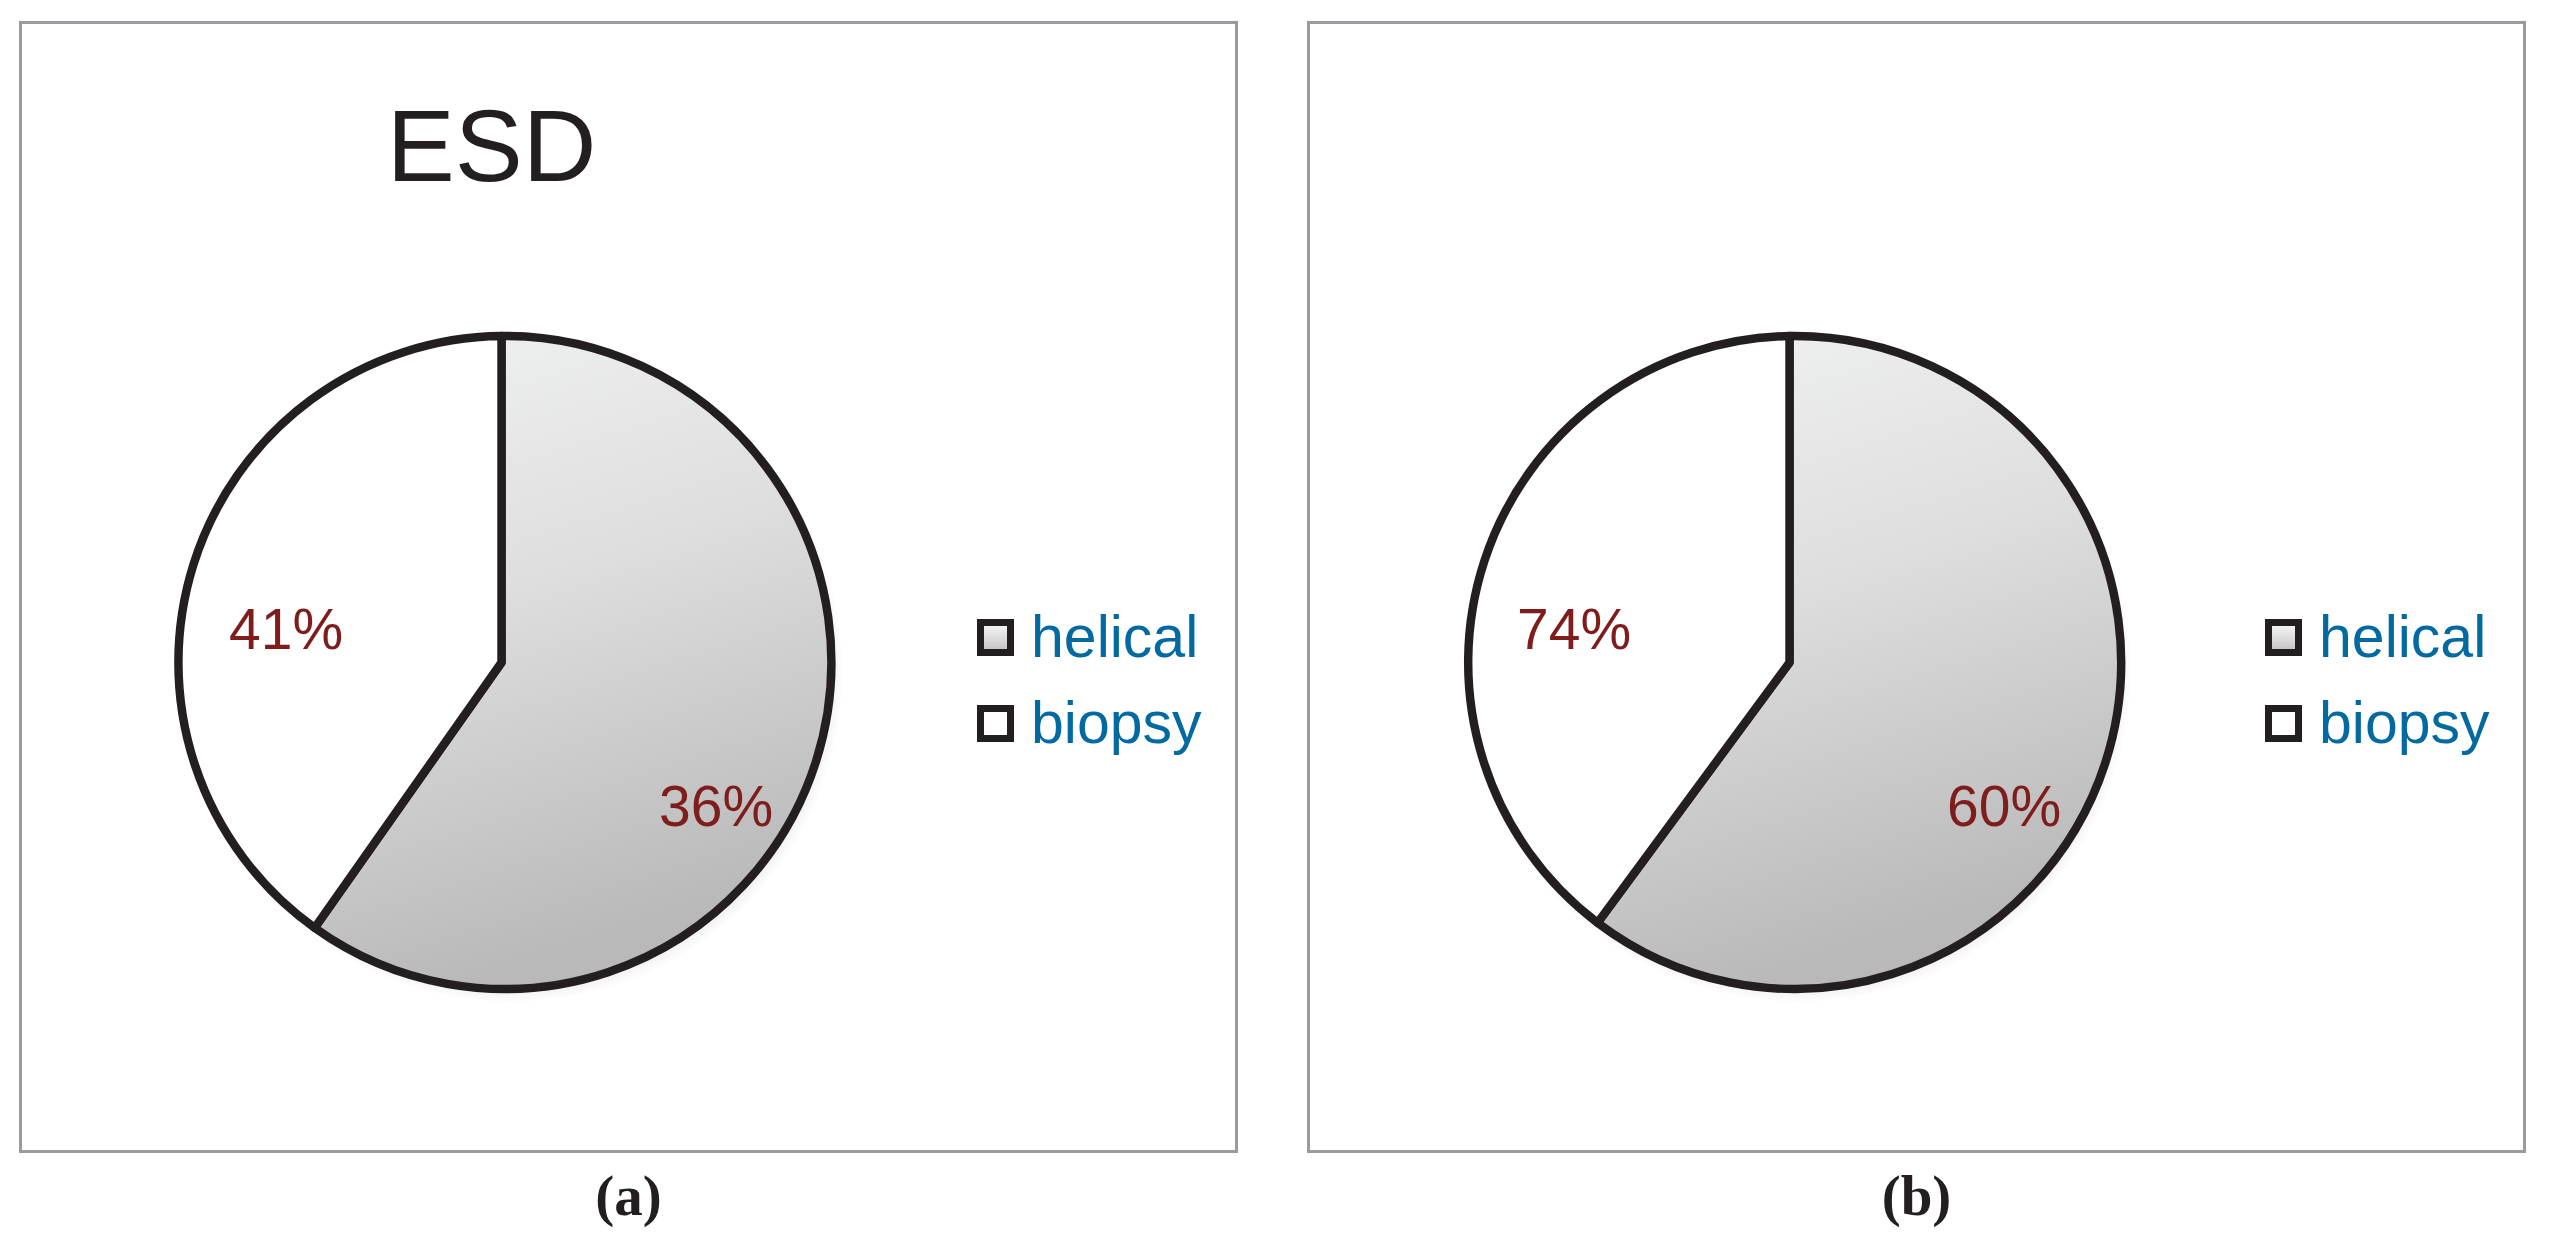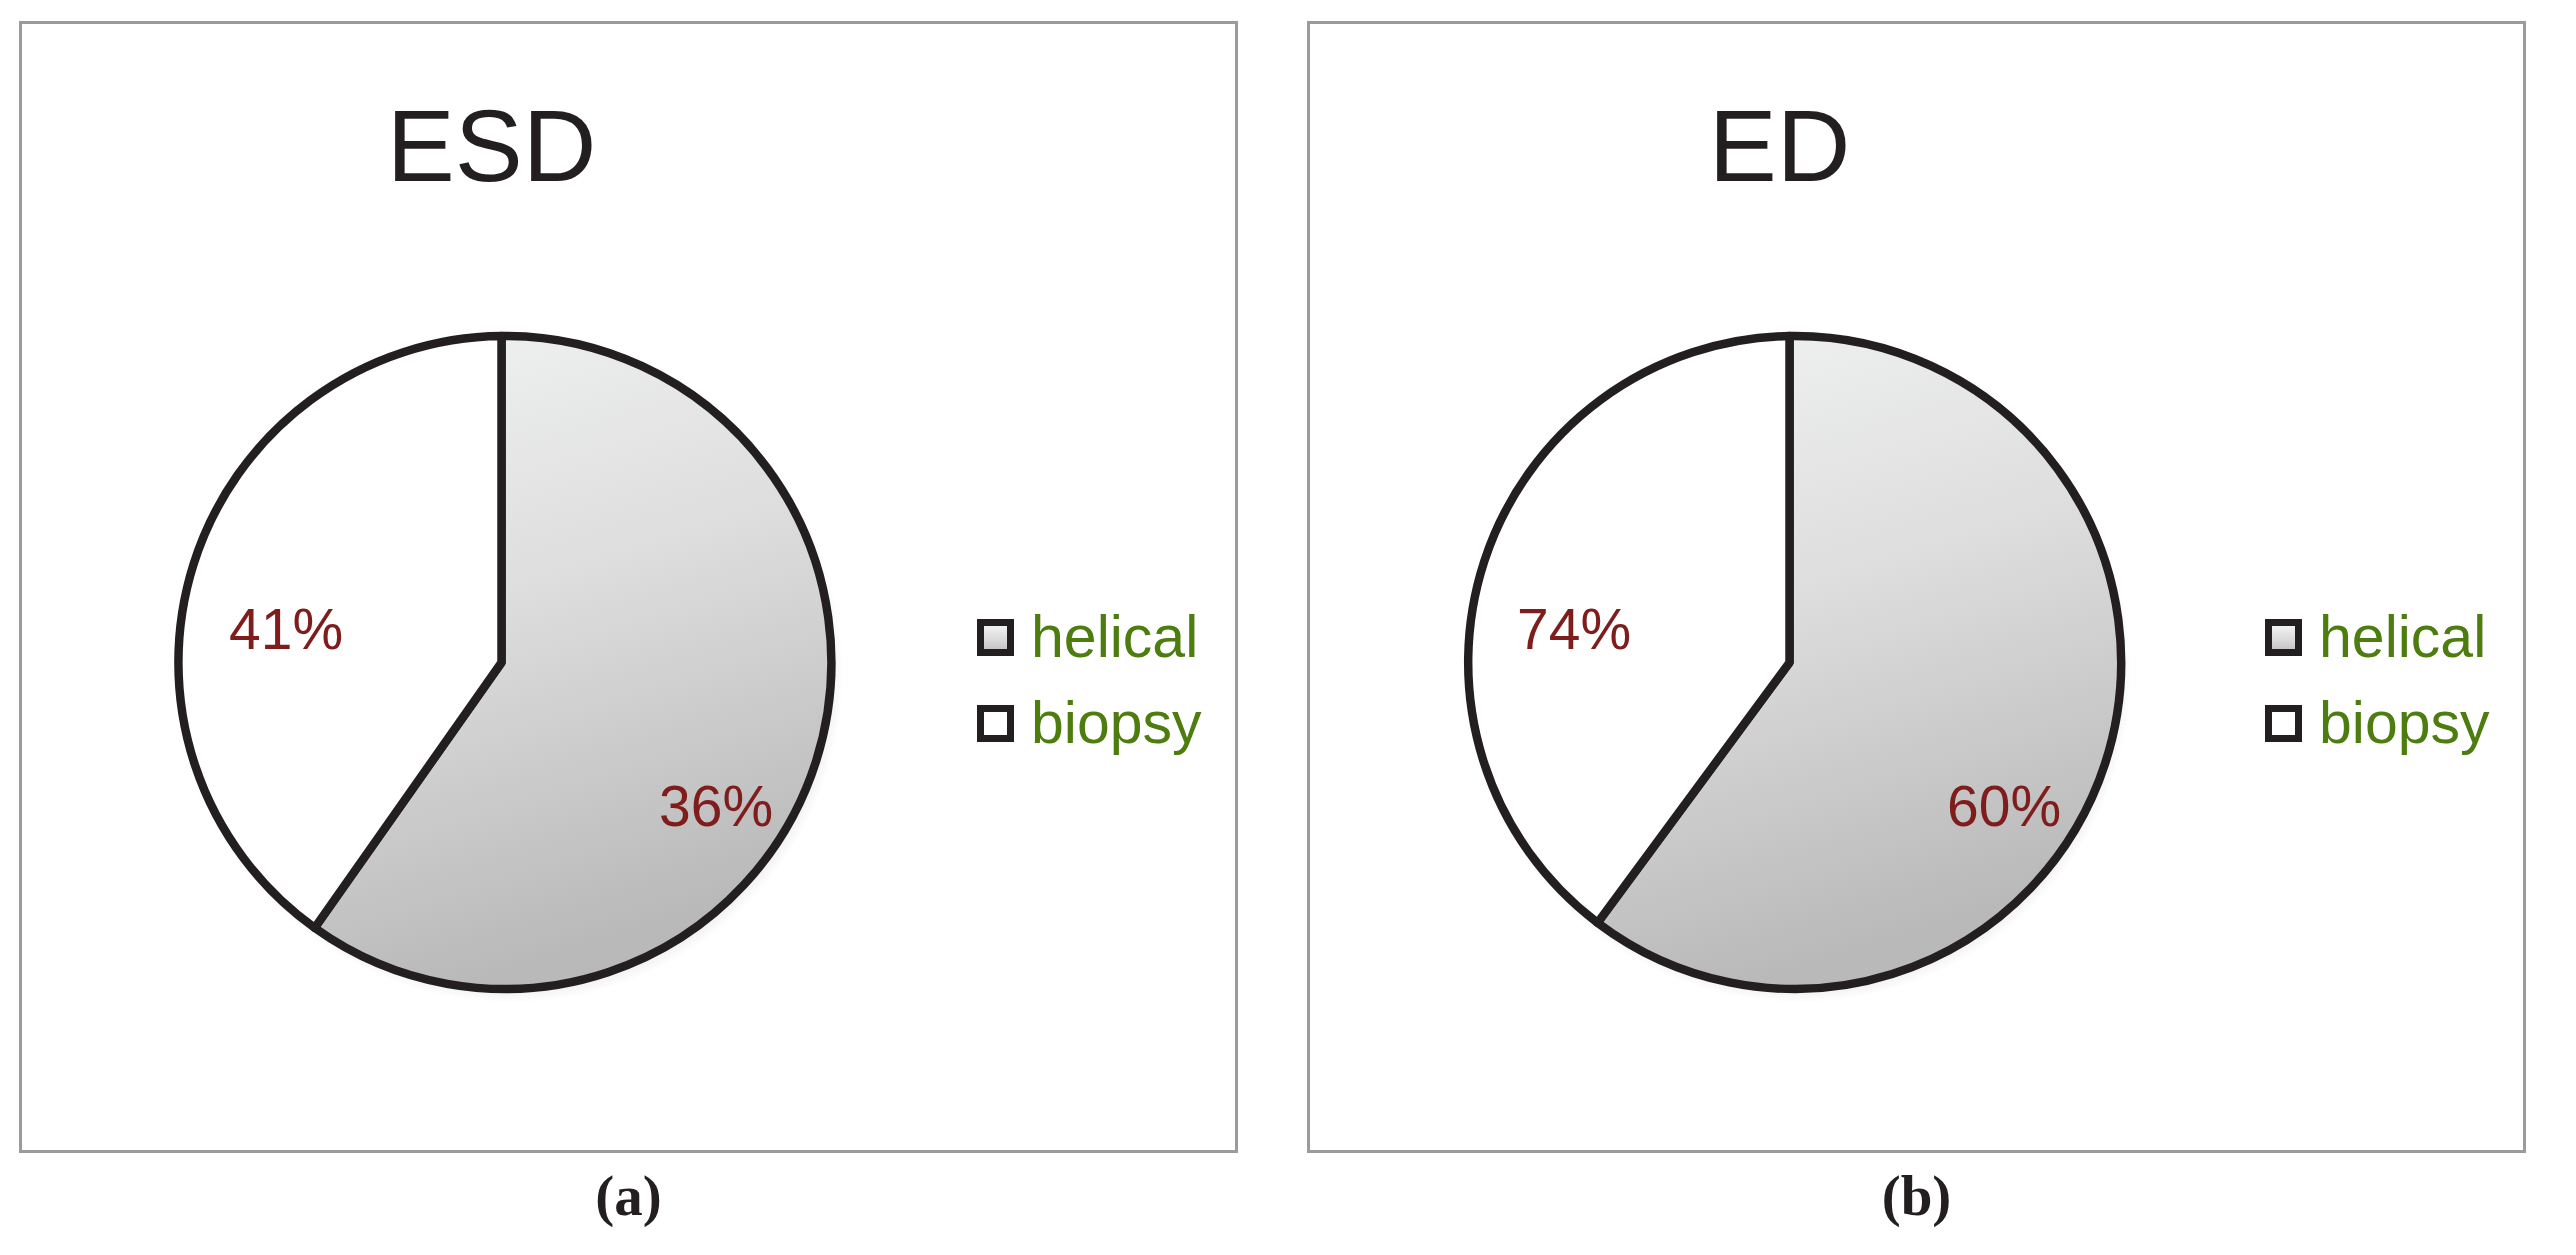--- a/index.html
+++ b/index.html
@@ -106,21 +106,21 @@
   }
   .legend-swatch.helical {
     background: linear-gradient(to bottom, #f2f2f2 0%, #dcdcdc 55%, #c6c6c6 100%);
   }
   .legend-swatch.biopsy {
     background: #ffffff;
   }
   .legend-label {
     font-size: 59px;
     line-height: 1;
-    color: #4d7c0f;
+    color: #0369a1;
     font-family: "Liberation Sans", sans-serif;
   }
 
   
   .panel-caption {
     position: absolute;
     left: 19px;
     width: 1219px;
     top: 1167px;
     text-align: center;
@@ -179,21 +179,20 @@
       </div>
 
     </div>
 
     <div class="panel-caption">(a)</div>
   </div>
 
   <div class="panel-wrap">
     <div class="panel-frame">
 
-      <div class="panel-title offset-b">ED</div>
 
       <div class="pie-area">
         <svg class="pie-svg" viewBox="0 0 900 900">
           <defs>
             <linearGradient id="gradB" x1="0" y1="0" x2="0.25" y2="1">
               <stop offset="0%" stop-color="#f1f2f2"></stop>
               <stop offset="45%" stop-color="#dedede"></stop>
               <stop offset="100%" stop-color="#b9b9b9"></stop>
             </linearGradient>
             <radialGradient id="shadowB" cx="0.5" cy="0.5" r="0.5">

